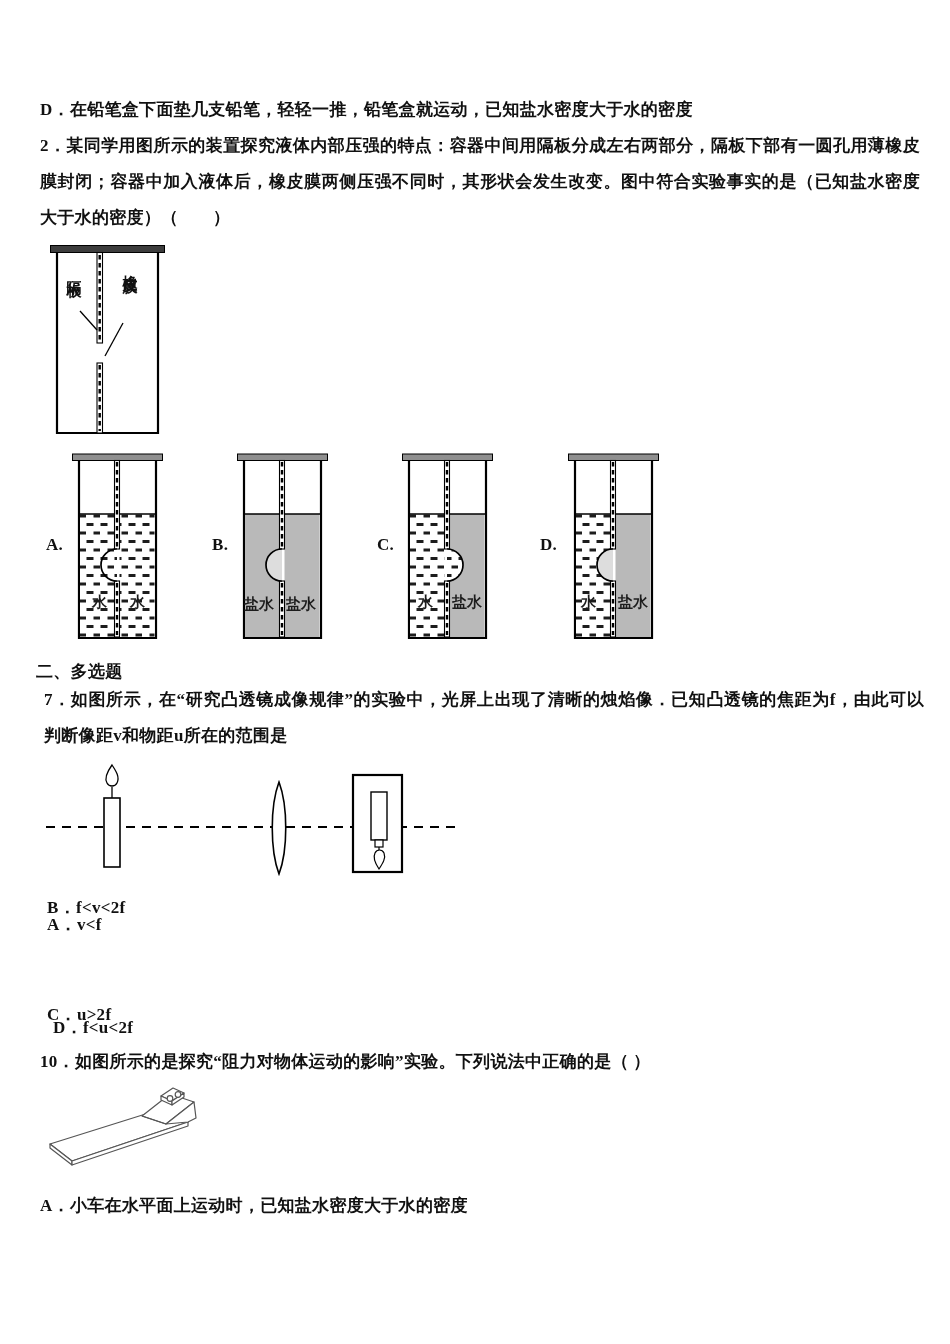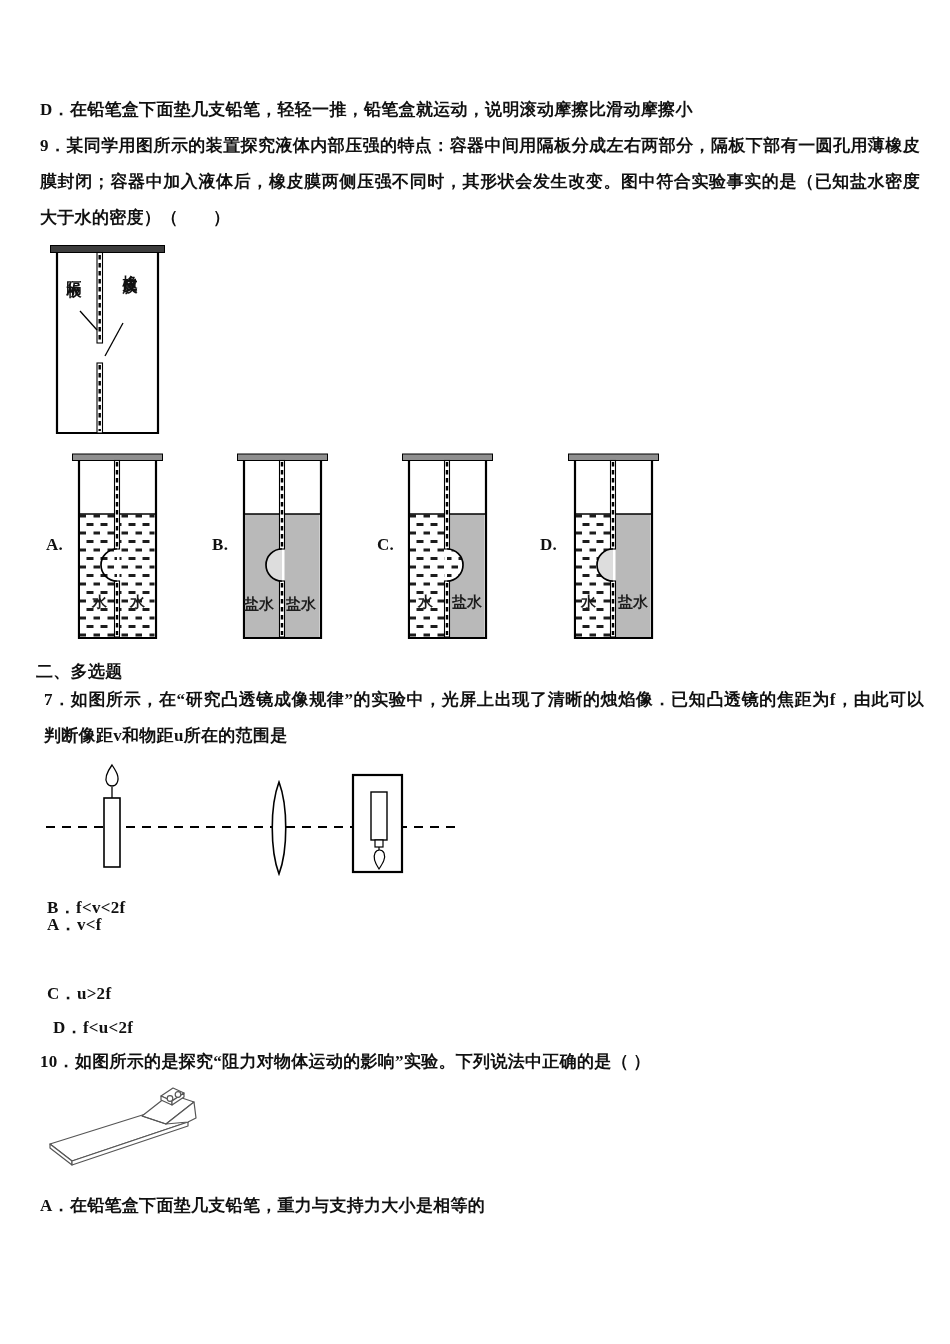--- a/index.html
+++ b/index.html
@@ -28,23 +28,23 @@
   <defs>
     <pattern id="wpat" width="14" height="17" patternUnits="userSpaceOnUse">
       <rect x="0.5" y="3" width="7" height="3" fill="#1d1d1d"></rect>
       <rect x="7.5" y="11.5" width="7" height="3" fill="#1d1d1d"></rect>
     </pattern>
   </defs>
 </svg>
 
 <div class="page">
 
-  <div class="t" style="left:40px;top:92px">D．在铅笔盒下面垫几支铅笔，轻轻一推，铅笔盒就运动，说明滚动摩擦比滑动摩擦小</div>
-
-  <div class="t para" style="left:40px;top:128px">9．某同学用图所示的装置探究液体内部压强的特点：容器中间用隔板分成左右两部分，隔板下部有一圆孔用薄橡皮膜封闭；容器中加入液体后，橡皮膜两侧压强不同时，其形状会发生改变。图中符合实验事实的是（已知盐水密度大于水的密度）（　　）</div>
+  <div class="t" style="left:40px;top:92px">D．在铅笔盒下面垫几支铅笔，轻轻一推，铅笔盒就运动，已知盐水密度大于水的密度</div>
+
+  <div class="t para" style="left:40px;top:128px">2．某同学用图所示的装置探究液体内部压强的特点：容器中间用隔板分成左右两部分，隔板下部有一圆孔用薄橡皮膜封闭；容器中加入液体后，橡皮膜两侧压强不同时，其形状会发生改变。图中符合实验事实的是（已知盐水密度大于水的密度）（　　）</div>
 
   <div class="fig" style="left:50px;top:243px;width:118px;height:198px">
     <svg width="118" height="198" viewBox="0 0 118 198">
       <rect class="rimF" x="0.5" y="2.5" width="114" height="7" fill="#3d3d3d"></rect>
       <path class="wall" d="M7,9.5 V190 H108 V9.5"></path>
       <g>
         <rect class="part" x="47" y="9.5" width="5.5" height="90.5"></rect>
         <line class="pdash" x1="49.7" y1="12" x2="49.7" y2="97"></line>
         <rect class="part" x="47" y="120" width="5.5" height="70"></rect>
         <line class="pdash" x1="49.7" y1="122" x2="49.7" y2="188"></line>
@@ -172,21 +172,21 @@
         <rect x="327" y="30" width="16" height="48" fill="#fff" stroke="#000" stroke-width="1.4"></rect>
         <rect x="331" y="78" width="8" height="7" fill="#fff" stroke="#000" stroke-width="1.2"></rect>
         <line x1="335" y1="85" x2="335" y2="89" stroke="#000" stroke-width="1.2"></line>
         <path d="M335,107 C331,101 329,95 331,91 C333,87 338,87 340,91 C342,96 339,101 335,107 Z" fill="#fff" stroke="#000" stroke-width="1.2"></path>
       </g>
     </svg>
   </div>
 
   <div class="t optline" style="left:47px;top:908px">A．v&lt;f</div>
   <div class="t optline" style="left:47px;top:891px">B．f&lt;v&lt;2f</div>
-  <div class="t optline" style="left:47px;top:977px">C．u&gt;2f</div>
+  <div class="t optline" style="left:47px;top:998px">C．u&gt;2f</div>
   <div class="t optline" style="left:53px;top:1011px">D．f&lt;u&lt;2f</div>
 
   <div class="t" style="left:40px;top:1044px">10．如图所示的是探究“阻力对物体运动的影响”实验。下列说法中正确的是（ ）</div>
 
   <div class="fig ramp" style="left:42px;top:1086px;width:190px;height:100px">
     <svg width="190" height="100" viewBox="0 0 190 100">
       <g>
         <path d="M8,58 L110,26 L146,36 L30,75 Z"></path>
         <path d="M8,58 L8,62 L30,79 L30,75 Z"></path>
         <path d="M30,75 L146,36 L146,40 L30,79 Z"></path>
@@ -199,15 +199,15 @@
       <g>
         <path d="M119,10 L131,2 L142,7 L130,15 Z"></path>
         <path d="M119,10 L119,14 L130,19 L130,15 Z"></path>
         <path d="M130,19 L142,11 L142,7 L130,15 Z"></path>
         <circle cx="128" cy="12.5" r="2.8"></circle>
         <circle cx="136" cy="8.5" r="2.8"></circle>
       </g>
     </svg>
   </div>
 
-  <div class="t" style="left:40px;top:1188px">A．在铅笔盒下面垫几支铅笔，重力与支持力大小是相等的</div>
+  <div class="t" style="left:40px;top:1188px">A．小车在水平面上运动时，已知盐水密度大于水的密度</div>
 
 </div>
 
 </body></html>

